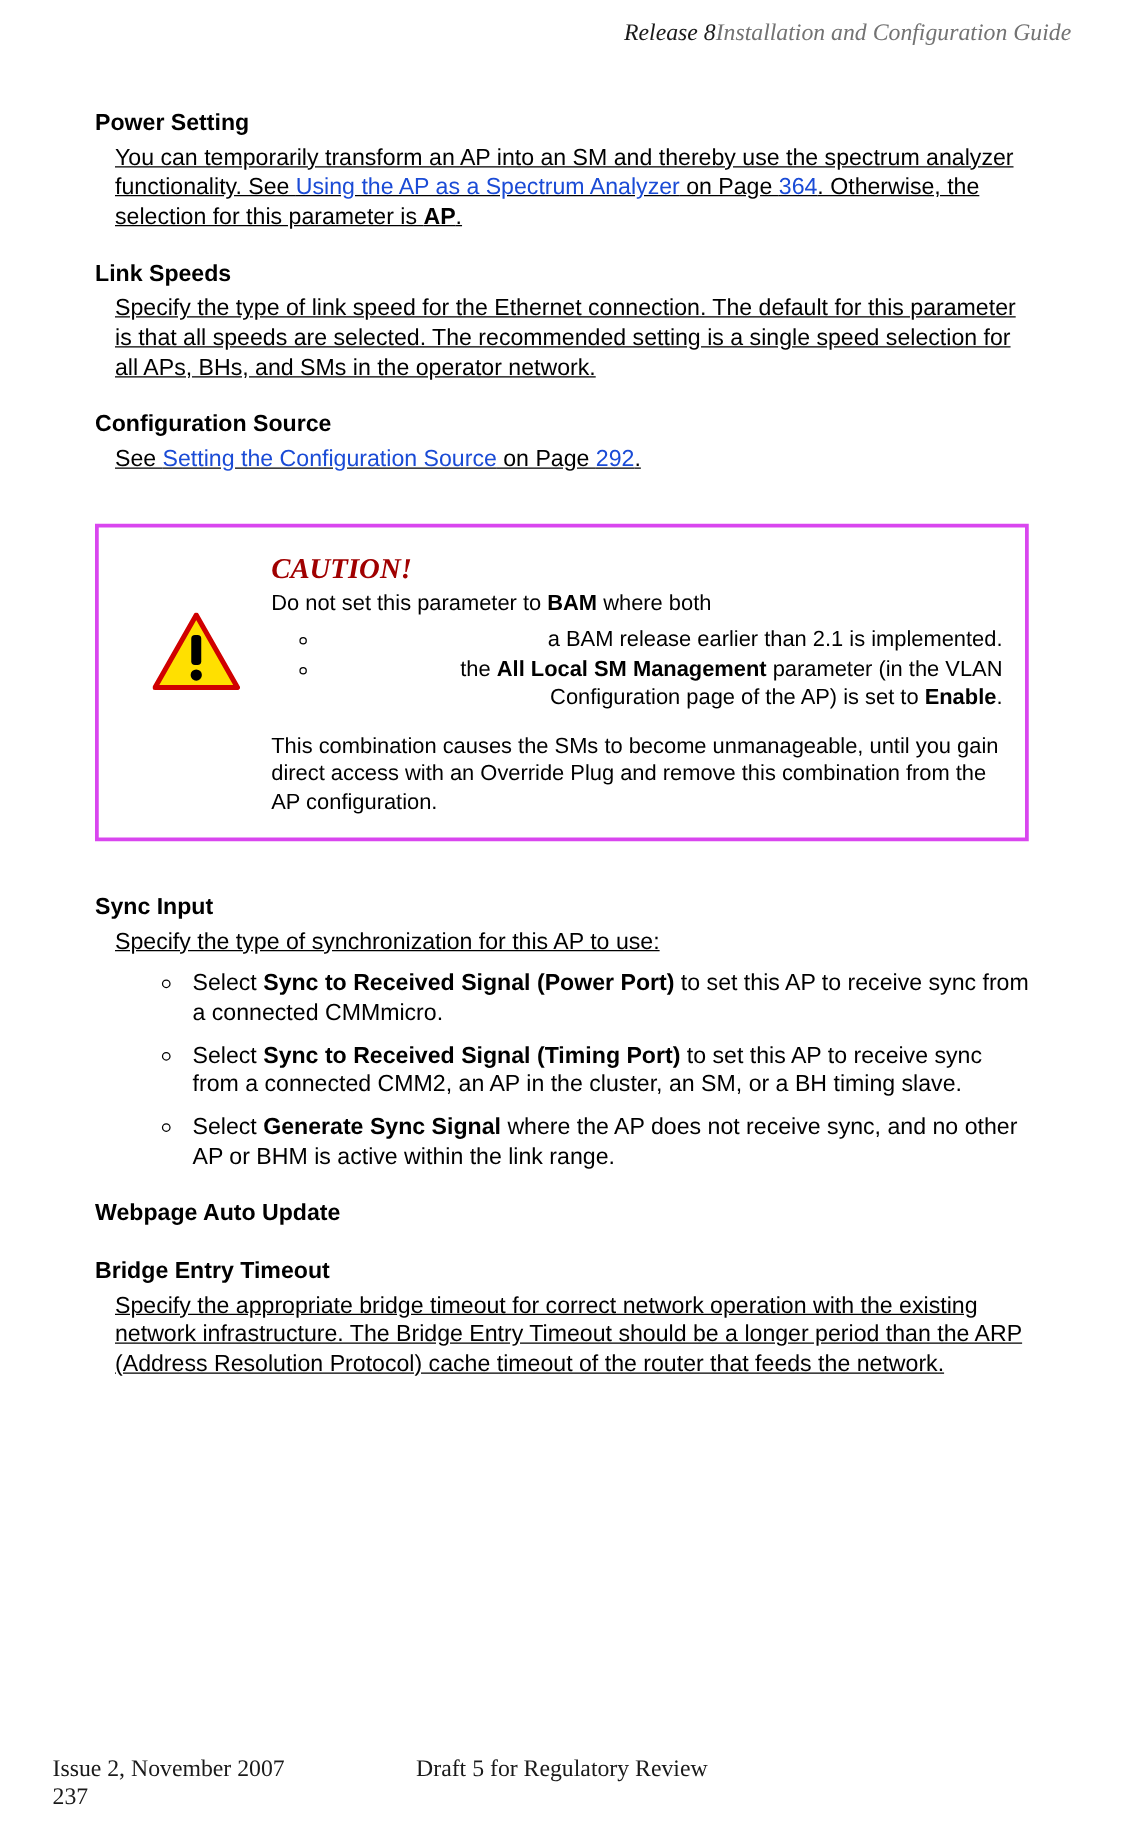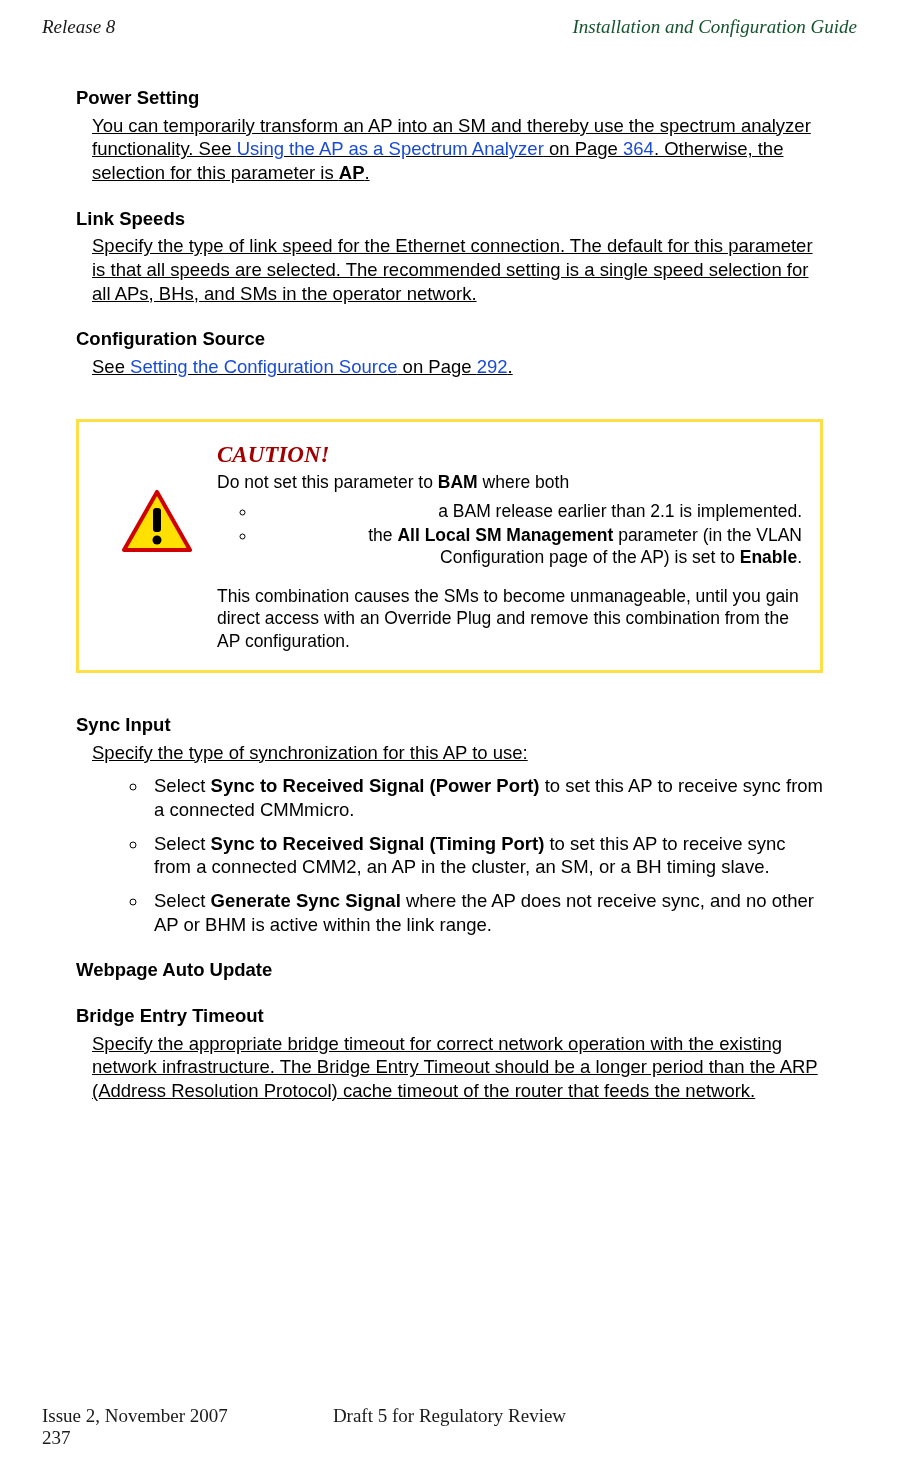--- a/index.html
+++ b/index.html
@@ -15,29 +15,29 @@
   }
   .page {
     width: 899px;
     height: 1473px;
     padding: 16px 42px 0 42px;
     box-sizing: border-box;
     position: relative;
   }
   .top-header {
     display: flex;
-    justify-content: space-between;
+    justify-content: flex-end;
     font-family: "Book Antiqua", Palatino, serif;
     font-style: italic;
     font-size: 19px;
     color: #1a1a1a;
     margin-bottom: 48px;
   }
   .top-header .right {
-    color: #14532d;
+    color: #737373;
   }
   .content {
     padding: 0 34px 0 34px;
     font-size: 18.5px;
     line-height: 1.28;
     color: #000;
   }
   .section-heading {
     font-weight: bold;
     margin-top: 22px;
@@ -48,21 +48,21 @@
     margin: 0 0 4px 16px;
     text-decoration: underline;
   }
   a.link {
     color: #1a4bd6;
     text-decoration: none;
   }
   .caution-outer {
     margin-top: 40px;
     margin-bottom: 40px;
-    background: #fde047;
+    background: #d946ef;
     padding: 3px;
     box-sizing: border-box;
   }
   .caution-inner {
     background: #fff;
     padding: 18px 18px 18px 18px;
     display: flex;
     align-items: flex-start;
   }
   .caution-icon-cell {

